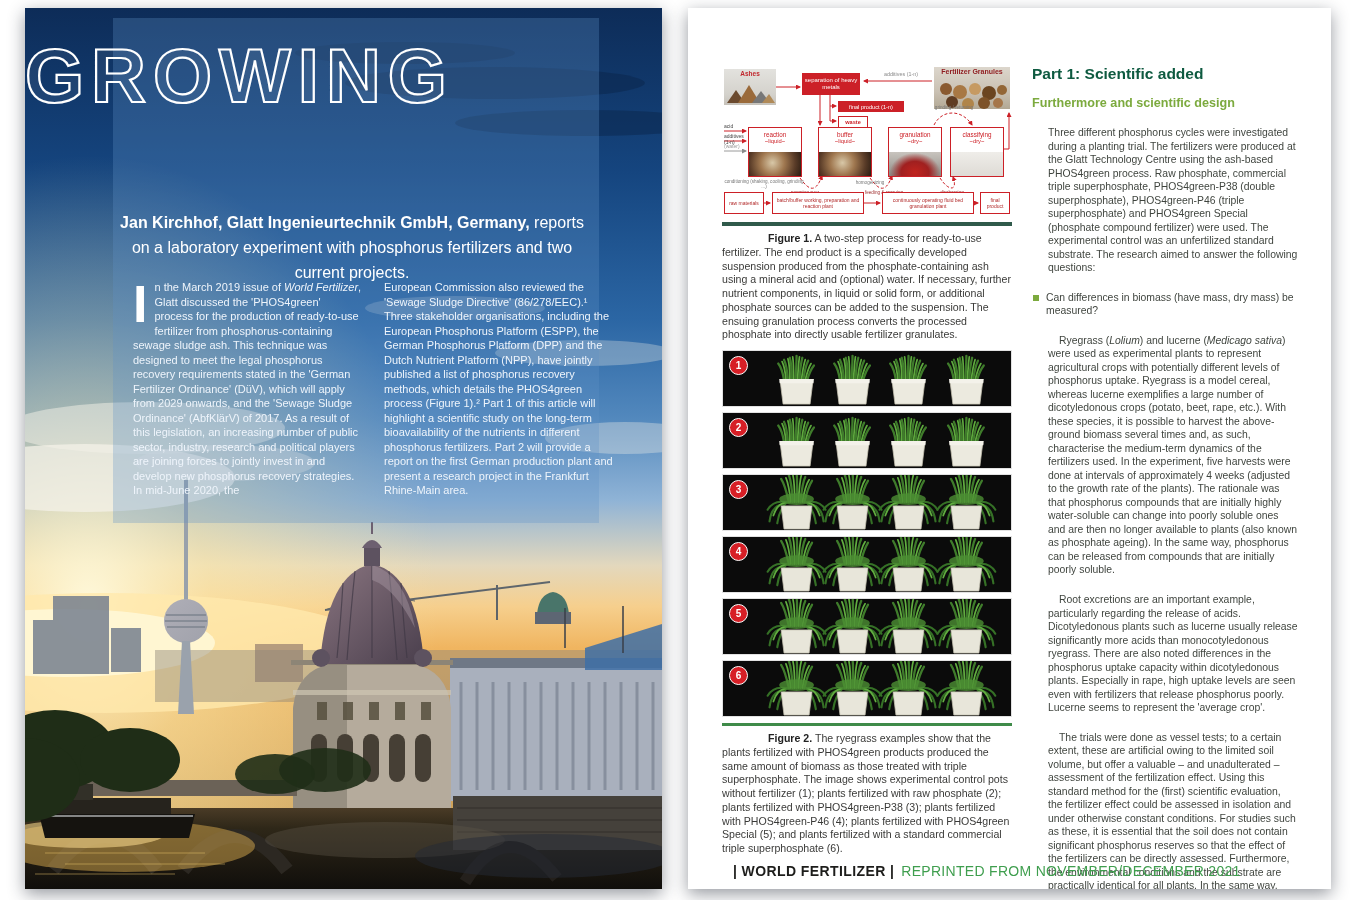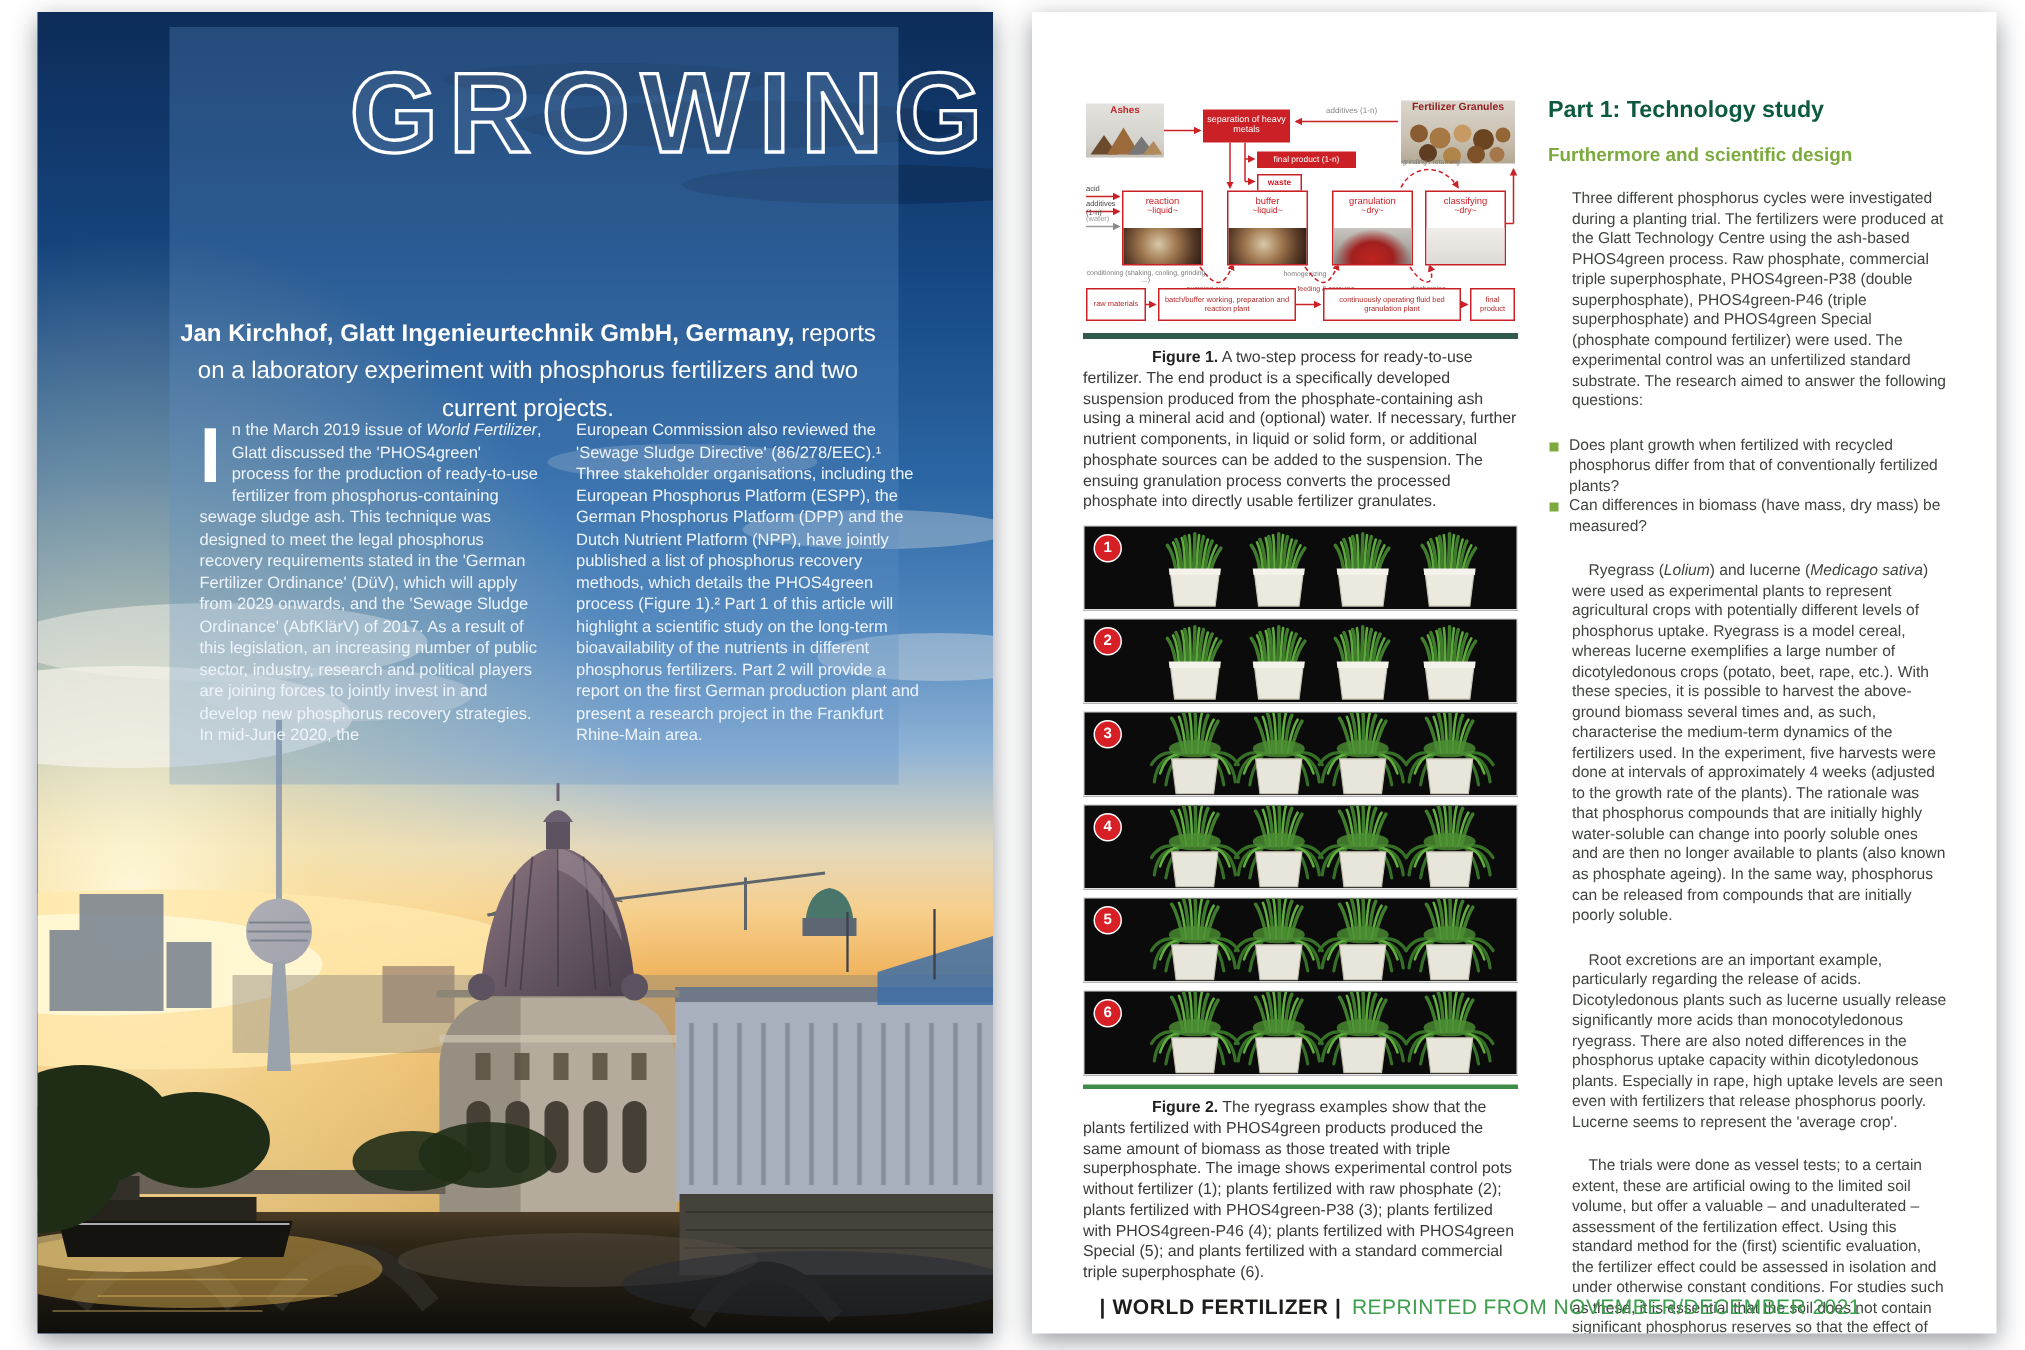--- a/index.html
+++ b/index.html
@@ -8,21 +8,21 @@
     background:#ffffff;
     font-family:"Liberation Sans", sans-serif;
     overflow:hidden;
   }
   .page{position:absolute;top:8px;height:881px;box-shadow:0 5px 16px rgba(25,30,45,.45);}
   
   .page-left{left:25px;width:637px;background:#123c6e;overflow:hidden;}
   .photo{position:absolute;inset:0;width:100%;height:100%;}
   .title-panel{position:absolute;left:88px;top:10px;width:486px;height:505px;background:rgba(96,146,198,.30);}
   .big-title{
-    position:absolute;left:0;right:0;top:24px;text-align:right;
+    position:absolute;left:0;right:0;top:24px;text-align:left;
     font-size:76px;font-weight:bold;letter-spacing:7px;
     color:rgba(255,255,255,0.06);
     -webkit-text-stroke:2.2px #ffffff;
   }
   .script-title{
     position:absolute;left:0;right:0;top:112px;text-align:center;
     font-family:"DejaVu Serif", serif;font-style:italic;
     font-size:43px;color:#ffffff;letter-spacing:1px;
   }
   .byline{
@@ -428,28 +428,24 @@
           </svg>
           <div class="numbadge">6</div>
         </div>
       </div>
 
       <div class="fig2-rule"></div>
       <div class="fig-caption"><b>Figure 2.</b><span> The ryegrass examples show that the plants fertilized with PHOS4green products produced the same amount of biomass as those treated with triple superphosphate. The image shows experimental control pots without fertilizer (1); plants fertilized with raw phosphate (2); plants fertilized with PHOS4green-P38 (3); plants fertilized with PHOS4green-P46 (4); plants fertilized with PHOS4green Special (5); and plants fertilized with a standard commercial triple superphosphate (6).</span></div>
     </div>
 
     <div class="col-right">
-      <h1>Part 1: Technology study</h1>
+      <h1>Part 1: Scientific added</h1>
       <h2>Furthermore and scientific design</h2>
       <p>Three different phosphorus cycles were investigated during a planting trial. The fertilizers were produced at the Glatt Technology Centre using the ash-based PHOS4green process. Raw phosphate, commercial triple superphosphate, PHOS4green-P38 (double superphosphate), PHOS4green-P46 (triple superphosphate) and PHOS4green Special (phosphate compound fertilizer) were used. The experimental control was an unfertilized standard substrate. The research aimed to answer the following questions:</p>
       <div class="bullets">
-        <div class="bullet">
-            <span class="sq"></span>
-            <span>Does plant growth when fertilized with recycled phosphorus differ from that of conventionally fertilized plants?</span>
-          </div>
         <div class="bullet">
             <span class="sq"></span>
             <span>Can differences in biomass (have mass, dry mass) be measured?</span>
           </div>
       </div>
       <p class="ind"><span>Ryegrass (</span><i>Lolium</i><span>) and lucerne (</span><i>Medicago sativa</i><span>) were used as experimental plants to represent agricultural crops with potentially different levels of phosphorus uptake. Ryegrass is a model cereal, whereas lucerne exemplifies a large number of dicotyledonous crops (potato, beet, rape, etc.). With these species, it is possible to harvest the above-ground biomass several times and, as such, characterise the medium-term dynamics of the fertilizers used. In the experiment, five harvests were done at intervals of approximately 4 weeks (adjusted to the growth rate of the plants). The rationale was that phosphorus compounds that are initially highly water-soluble can change into poorly soluble ones and are then no longer available to plants (also known as phosphate ageing). In the same way, phosphorus can be released from compounds that are initially poorly soluble.</span></p>
       <p class="ind">Root excretions are an important example, particularly regarding the release of acids. Dicotyledonous plants such as lucerne usually release significantly more acids than monocotyledonous ryegrass. There are also noted differences in the phosphorus uptake capacity within dicotyledonous plants. Especially in rape, high uptake levels are seen even with fertilizers that release phosphorus poorly. Lucerne seems to represent the 'average crop'.</p>
       <p class="ind">The trials were done as vessel tests; to a certain extent, these are artificial owing to the limited soil volume, but offer a valuable – and unadulterated – assessment of the fertilization effect. Using this standard method for the (first) scientific evaluation, the fertilizer effect could be assessed in isolation and under otherwise constant conditions. For studies such as these, it is essential that the soil does not contain significant phosphorus reserves so that the effect of the fertilizers can be directly assessed. Furthermore, the environmental conditions and the substrate are practically identical for all plants. In the same way, naturally occurring mineralisation and transformation processes that release phosphorus from the soil could also be eliminated. A standard triple superphosphate fertilizer was used as the control, thus enabling an unrestricted comparative assessment.</p>
       <p class="ind">During the trial, the fertilizers were first milled and then mixed into the soil. This was necessary because of the relatively small amount of phosphorus per container (0.3 g); when applied as a pellet, this would have led to a very different distribution in the root area, which would have caused the roots of the germinating plants to come into contact with the fertilizer at</p>
     </div>

